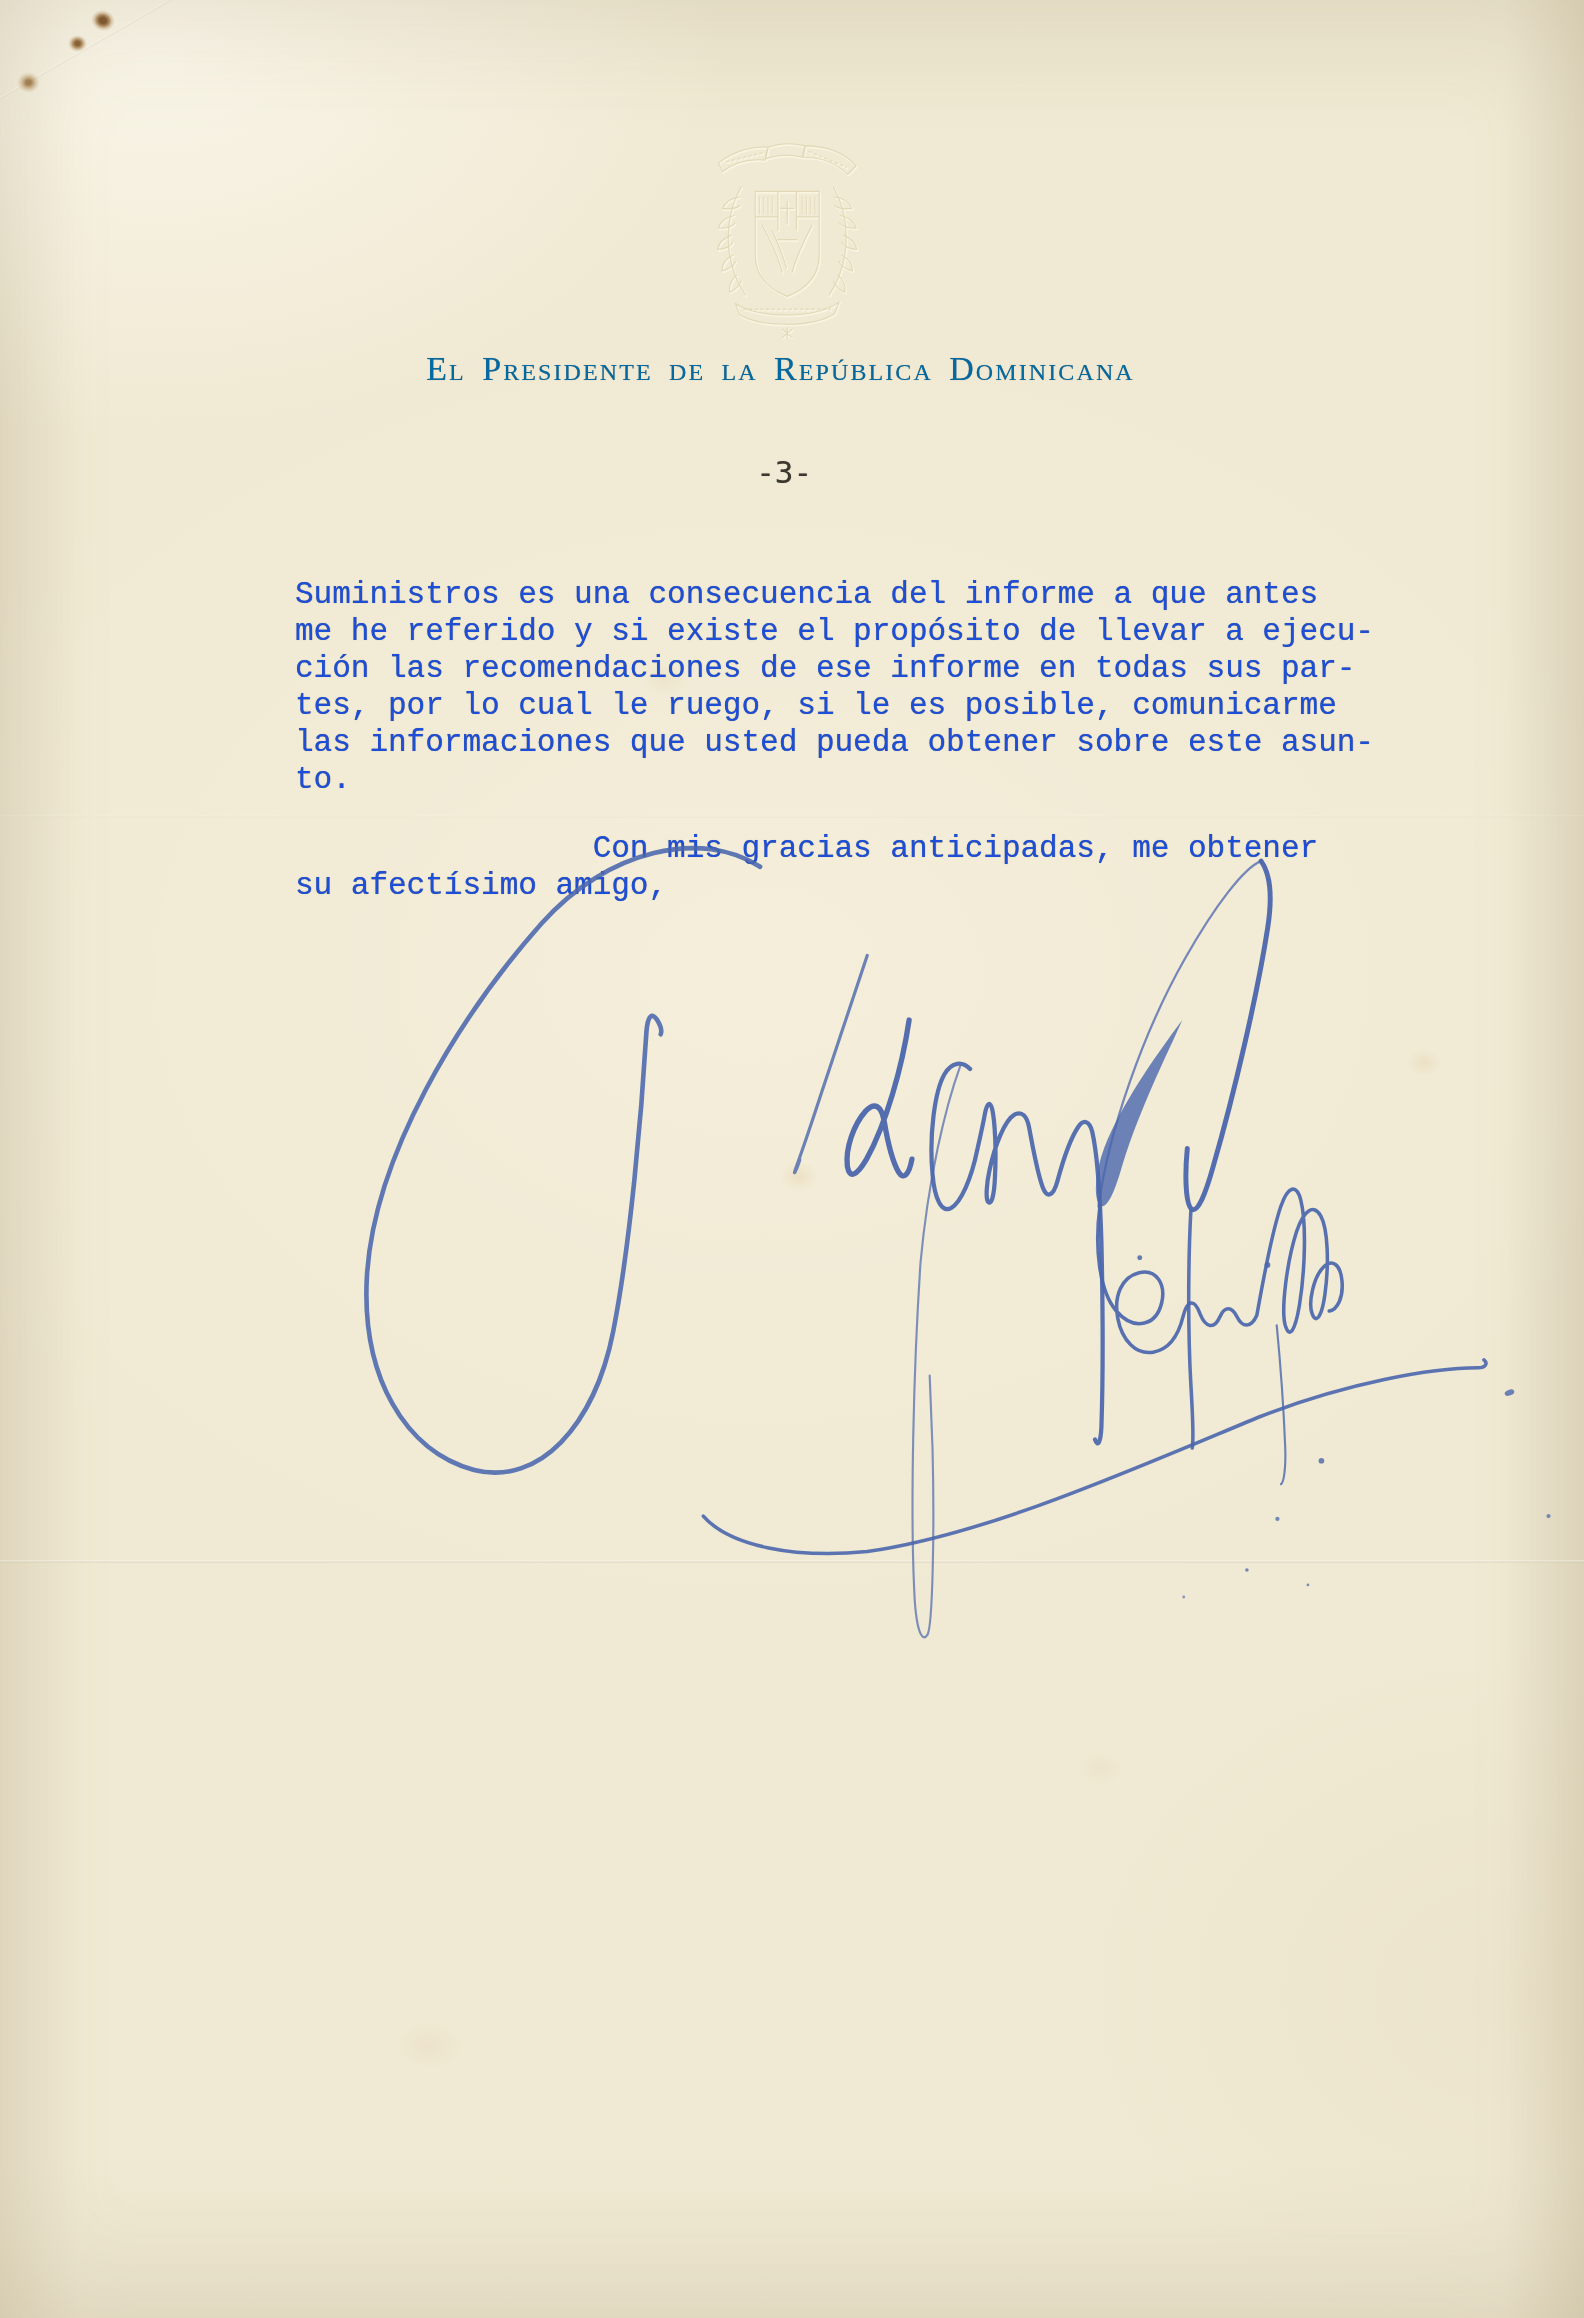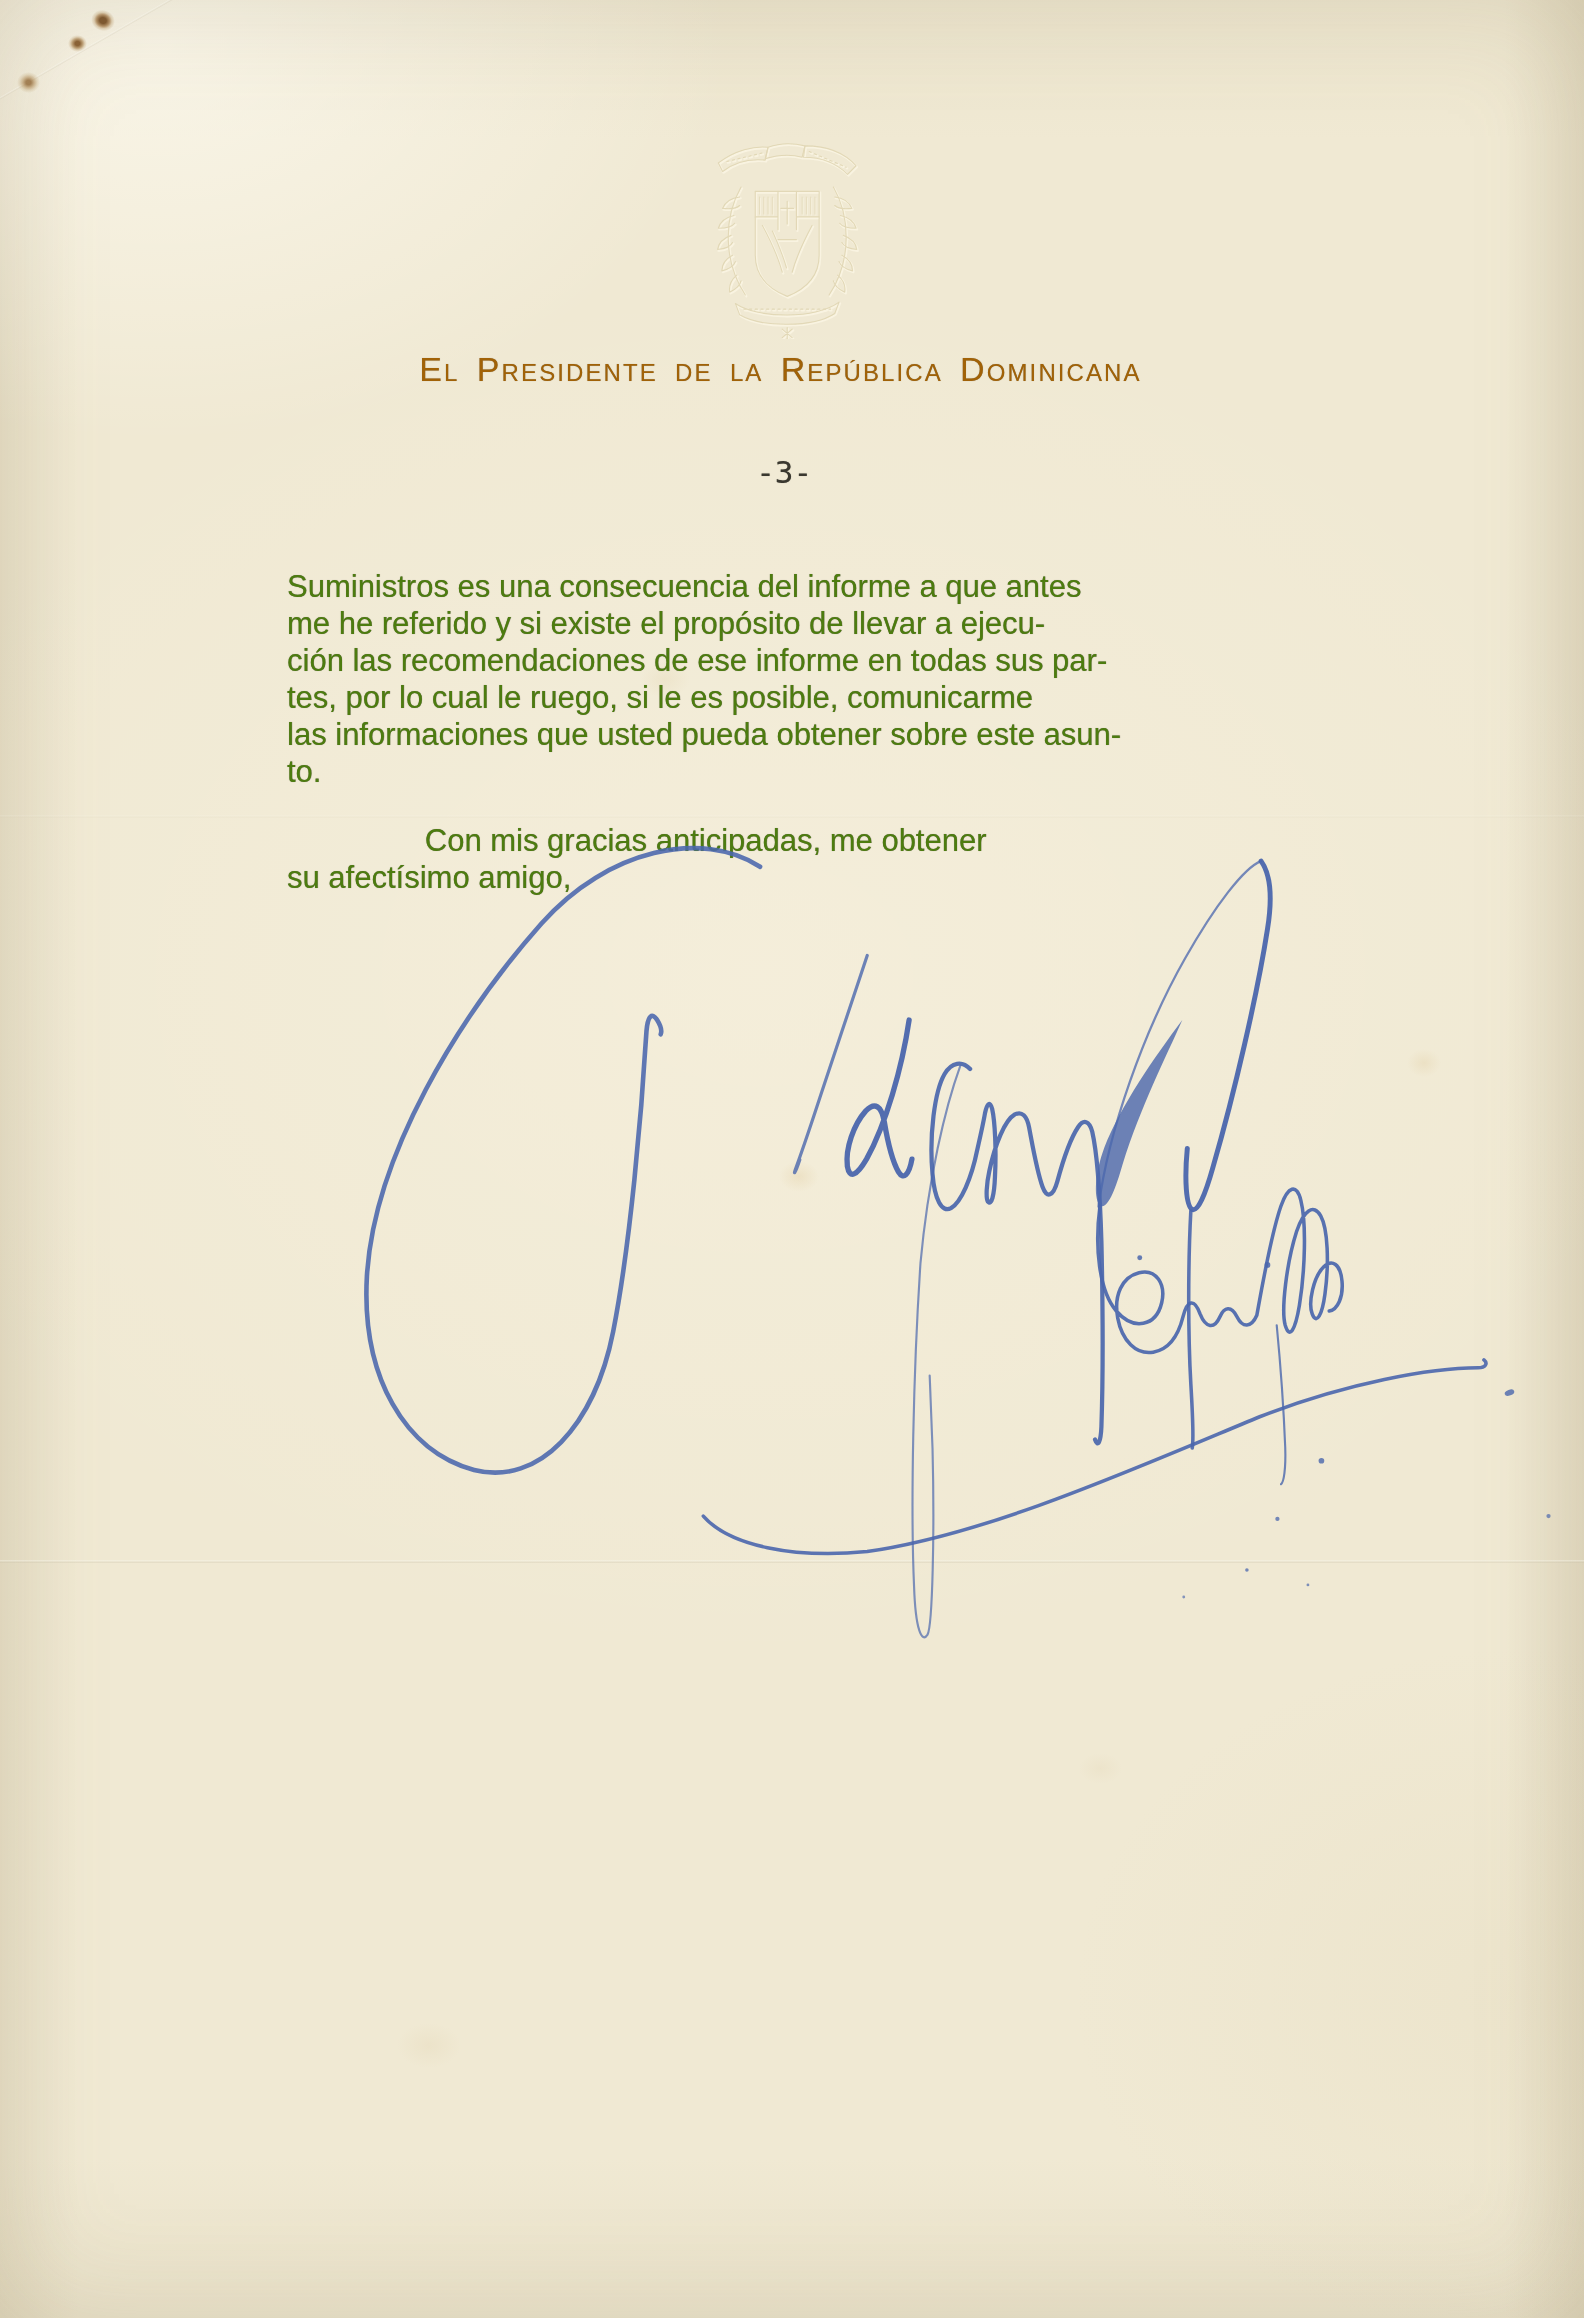--- a/index.html
+++ b/index.html
@@ -51,40 +51,40 @@
   .fox-1{left:779px;top:1161px;width:40px;height:31px;background:radial-gradient(closest-side, rgba(214,186,128,.22), rgba(214,186,128,0));}
   .fox-2{left:1407px;top:1049px;width:34px;height:28px;background:radial-gradient(closest-side, rgba(214,186,128,.20), rgba(214,186,128,0));}
   .fox-3{left:640px;top:661px;width:50px;height:37px;background:radial-gradient(closest-side, rgba(210,184,130,.14), rgba(210,184,130,0));}
   .fox-4{left:397px;top:2023px;width:64px;height:45px;background:radial-gradient(closest-side, rgba(206,182,132,.12), rgba(206,182,132,0));}
   .fox-5{left:1079px;top:1753px;width:43px;height:31px;background:radial-gradient(closest-side, rgba(206,182,132,.10), rgba(206,182,132,0));}
 
   
   .letterhead{
     position:absolute;top:349px;left:0;right:23px;
     text-align:center;
-    font-family:Liberation Sans, sans-serif;
+    font-family:Liberation Serif, serif;
     font-variant:small-caps;
     font-size:34px;line-height:40px;
     letter-spacing:2.1px;word-spacing:5.7px;
-    color:#a16207;
+    color:#0369a1;
     text-shadow:0 0 0.7px rgba(70,66,56,.55);
   }
   .pagenum{
     position:absolute;top:454px;left:0;right:15.6px;
     text-align:center;
     font-size:31px;line-height:37px;
     color:#3a382f;
     text-shadow:0 0 0.7px rgba(58,56,47,.6);
   }
   
   pre.typed{
-    position:absolute;margin:0;
-    font-family:Liberation Sans, sans-serif;
+    position:absolute;margin:8px;
+    font-family:Liberation Mono, monospace;
     font-size:31px;line-height:37px;
-    color:#4d7c0f;
+    color:#1d4ed8;
     text-shadow:0 0 0.7px rgba(58,56,47,.55), 0.4px 0.4px 0 rgba(58,56,47,.25);
     white-space:pre;
   }
   .body-block{left:287px;top:568px;}
   .closing-block{left:287px;top:822px;}
 
   
   svg.overlay{position:absolute;left:0;top:0;pointer-events:none;}
   .seal-svg{position:absolute;left:694px;top:126px;pointer-events:none;opacity:.9;}
 </style>

